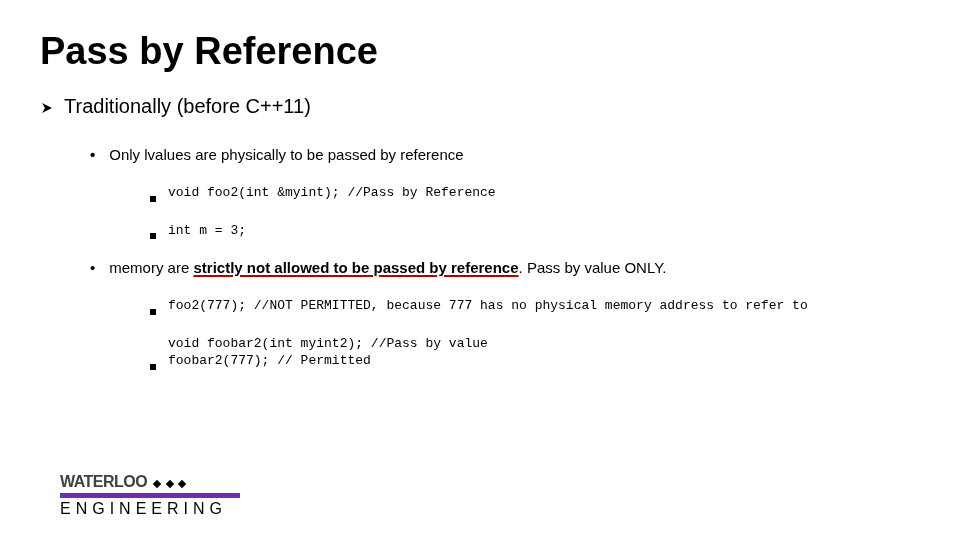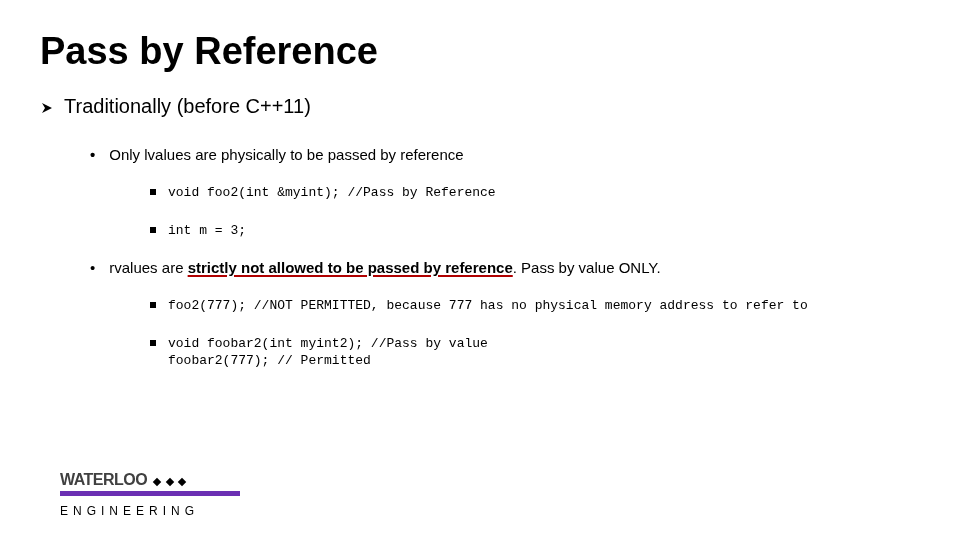--- a/index.html
+++ b/index.html
@@ -47,21 +47,21 @@
   }
   .lvl2 .dot {
     flex: 0 0 auto;
     margin-right: 14px;
     line-height: 18px;
   }
   .lvl2-text { font-weight: 400; }
   .lvl2-text .b { font-weight: 400; margin-top: 39px; }
   .lvl3 {
     display: flex;
-    align-items: flex-start;
+    align-items: flex-end;
     font-family: "Courier New", Courier, monospace;
     font-size: 13px;
     margin-left: 110px;
     margin-bottom: 20px;
     line-height: 1.35;
   }
   .lvl3 .sq {
     flex: 0 0 auto;
     width: 6px;
     height: 6px;
@@ -102,25 +102,25 @@
     margin: 0 1px;
     transform: rotate(45deg);
   }
   .logo-bar {
     height: 5px;
     background: #6b2fb3;
     margin-top: 2px;
     width: 180px;
   }
   .logo-sub {
-    font-size: 12px;
+    font-size: 16px;
     letter-spacing: 5px;
     font-weight: 400;
     color: #000;
-    margin-top: 8px;
+    margin-top: 2px;
   }
   .accent {
     position: absolute;
     right: 0;
     bottom: 0;
     width: 0; height: 0;
     border-left: 60px solid transparent;
     border-bottom: 30px solid #6b2fb3;
     opacity: 0.0; 
   }
@@ -156,21 +156,21 @@
   <div class="lvl3">
     <span class="sq"></span>
     <span>
       <span>int m = 3;</span><br>
     </span>
   </div>
 
   <div class="lvl2" style="font-weight:400;">
     <span class="dot">•</span>
     <span class="lvl2-text">
-      <span class="b">rvalues</span><span> are </span><span class="underline-red">strictly not allowed to be passed by reference</span><span>.  Pass by value ONLY.</span>
+      <span class="b">memory</span><span> are </span><span class="underline-red">strictly not allowed to be passed by reference</span><span>.  Pass by value ONLY.</span>
     </span>
   </div>
 
   <div class="lvl3">
     <span class="sq"></span>
     <span>foo2(777);      //NOT PERMITTED, because 777 has no physical memory address to refer to</span>
   </div>
 
   <div class="lvl3">
     <span class="sq"></span>

